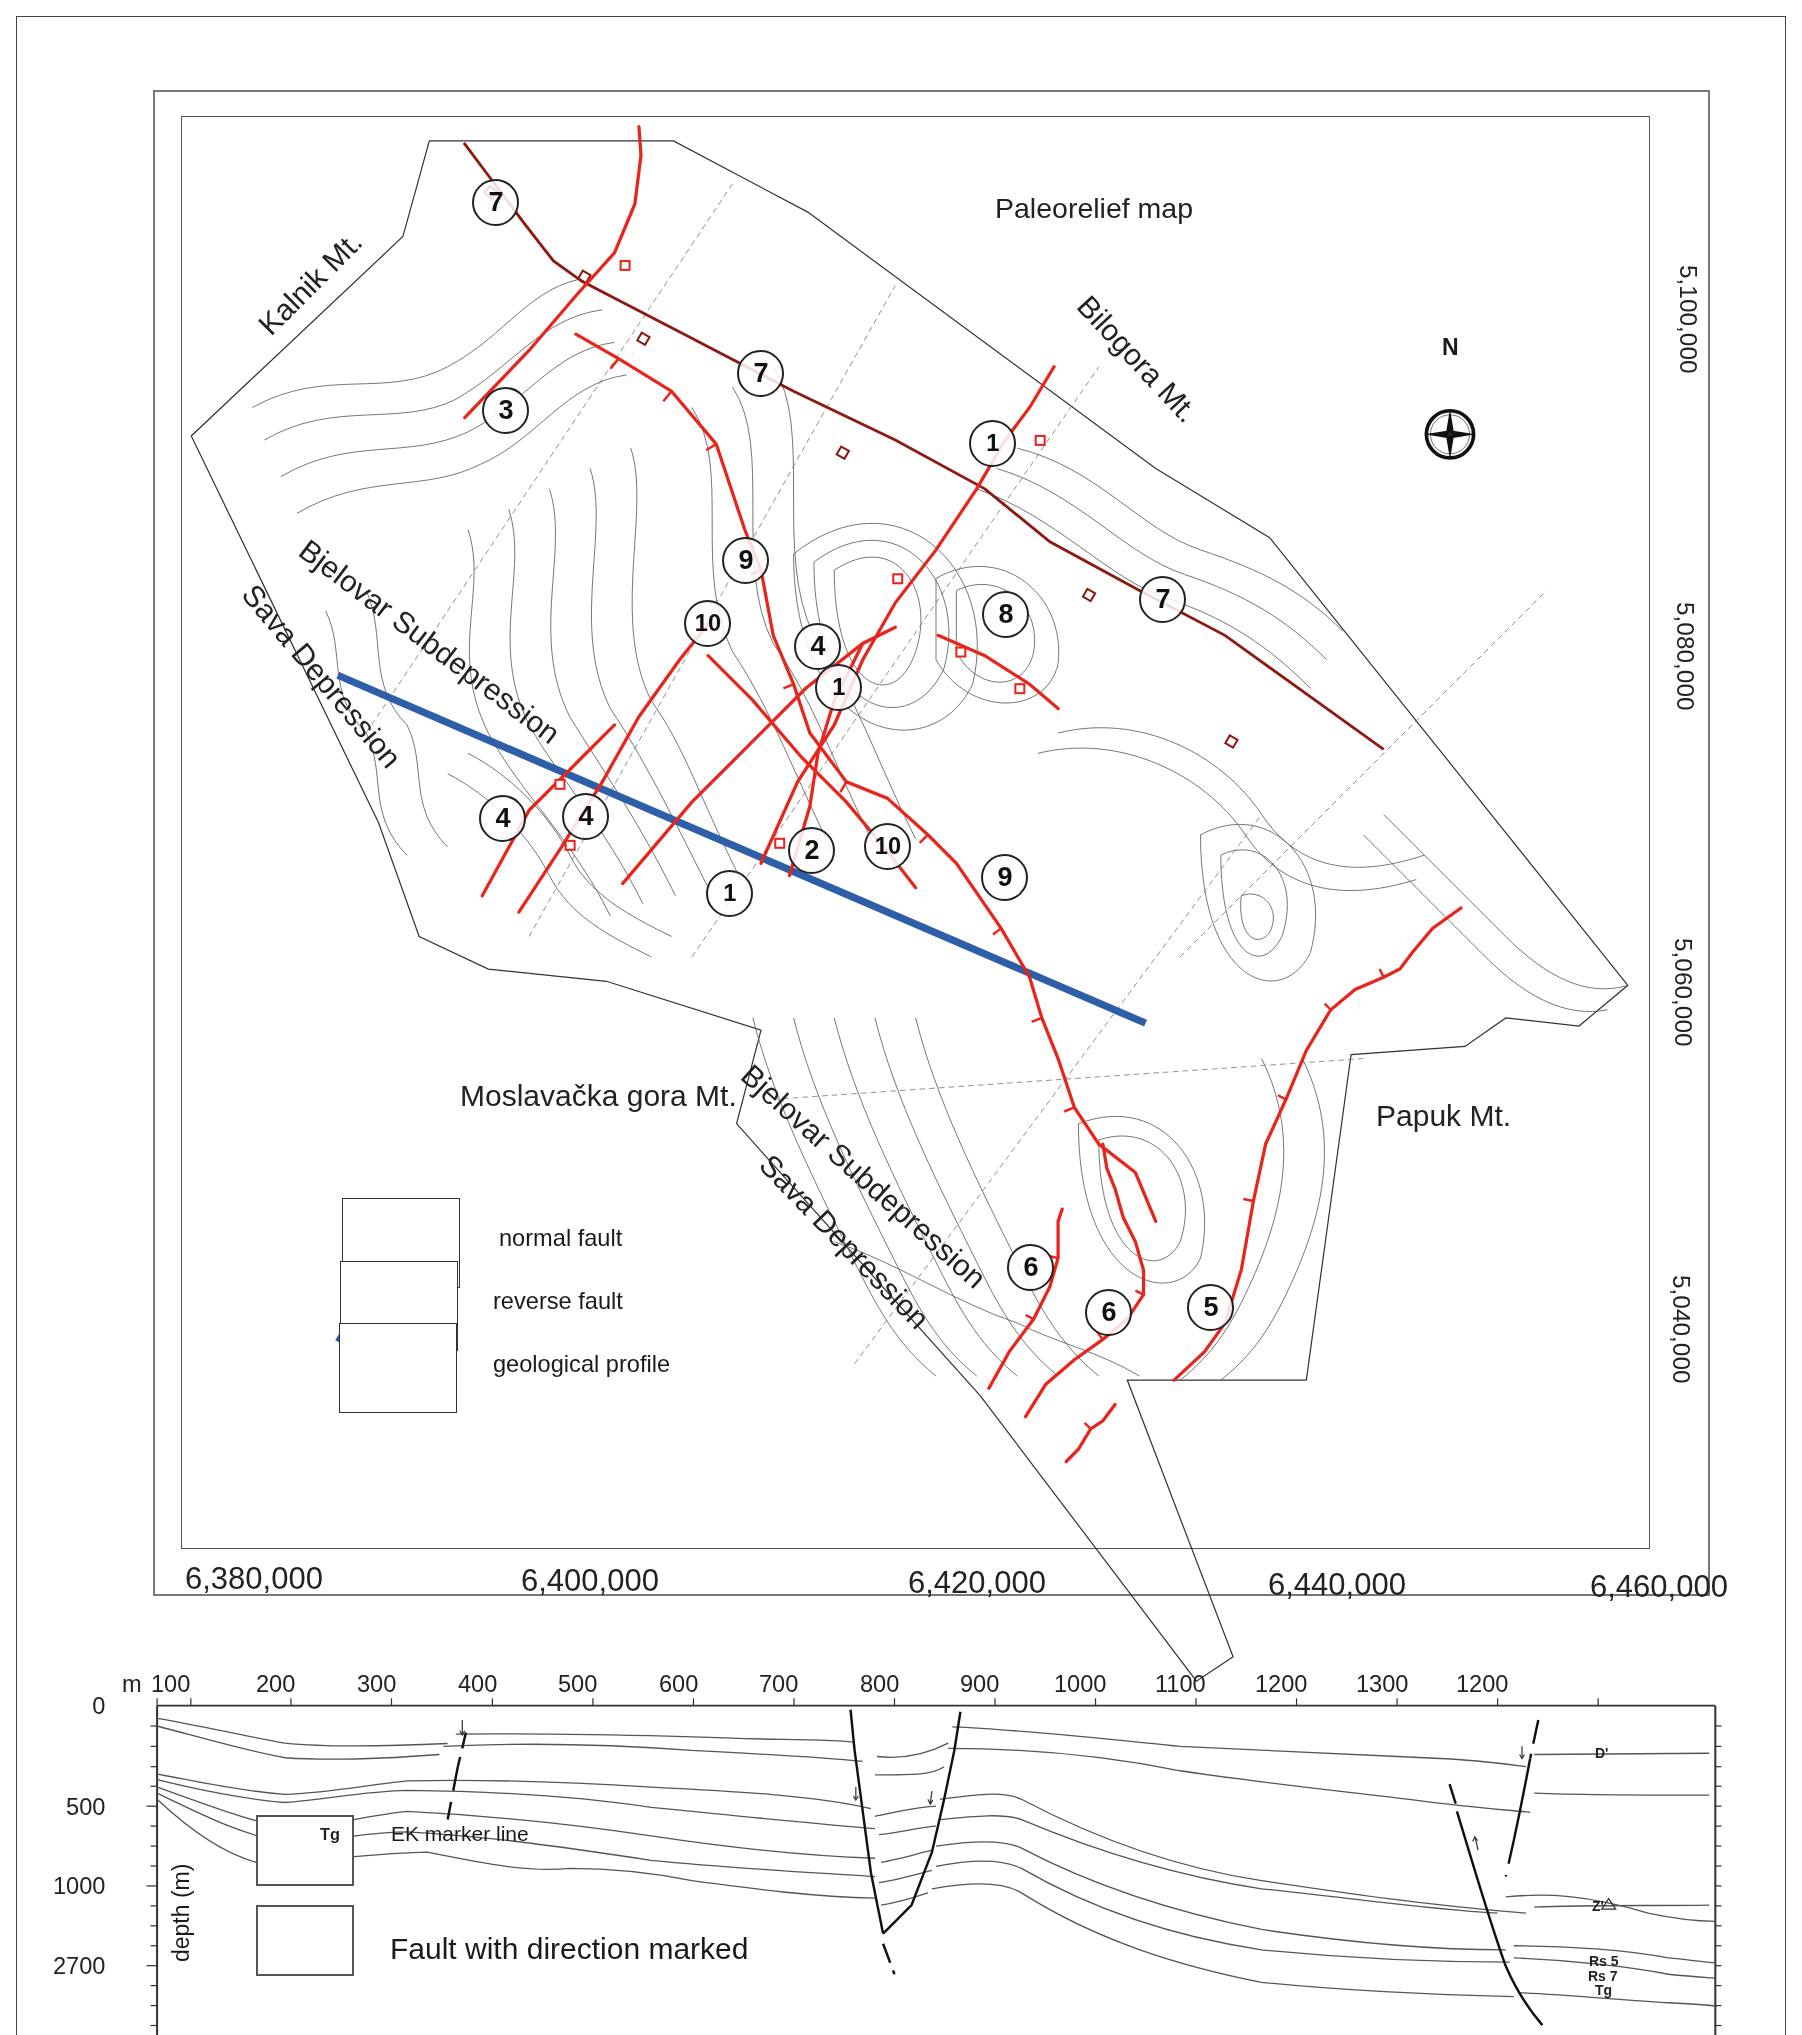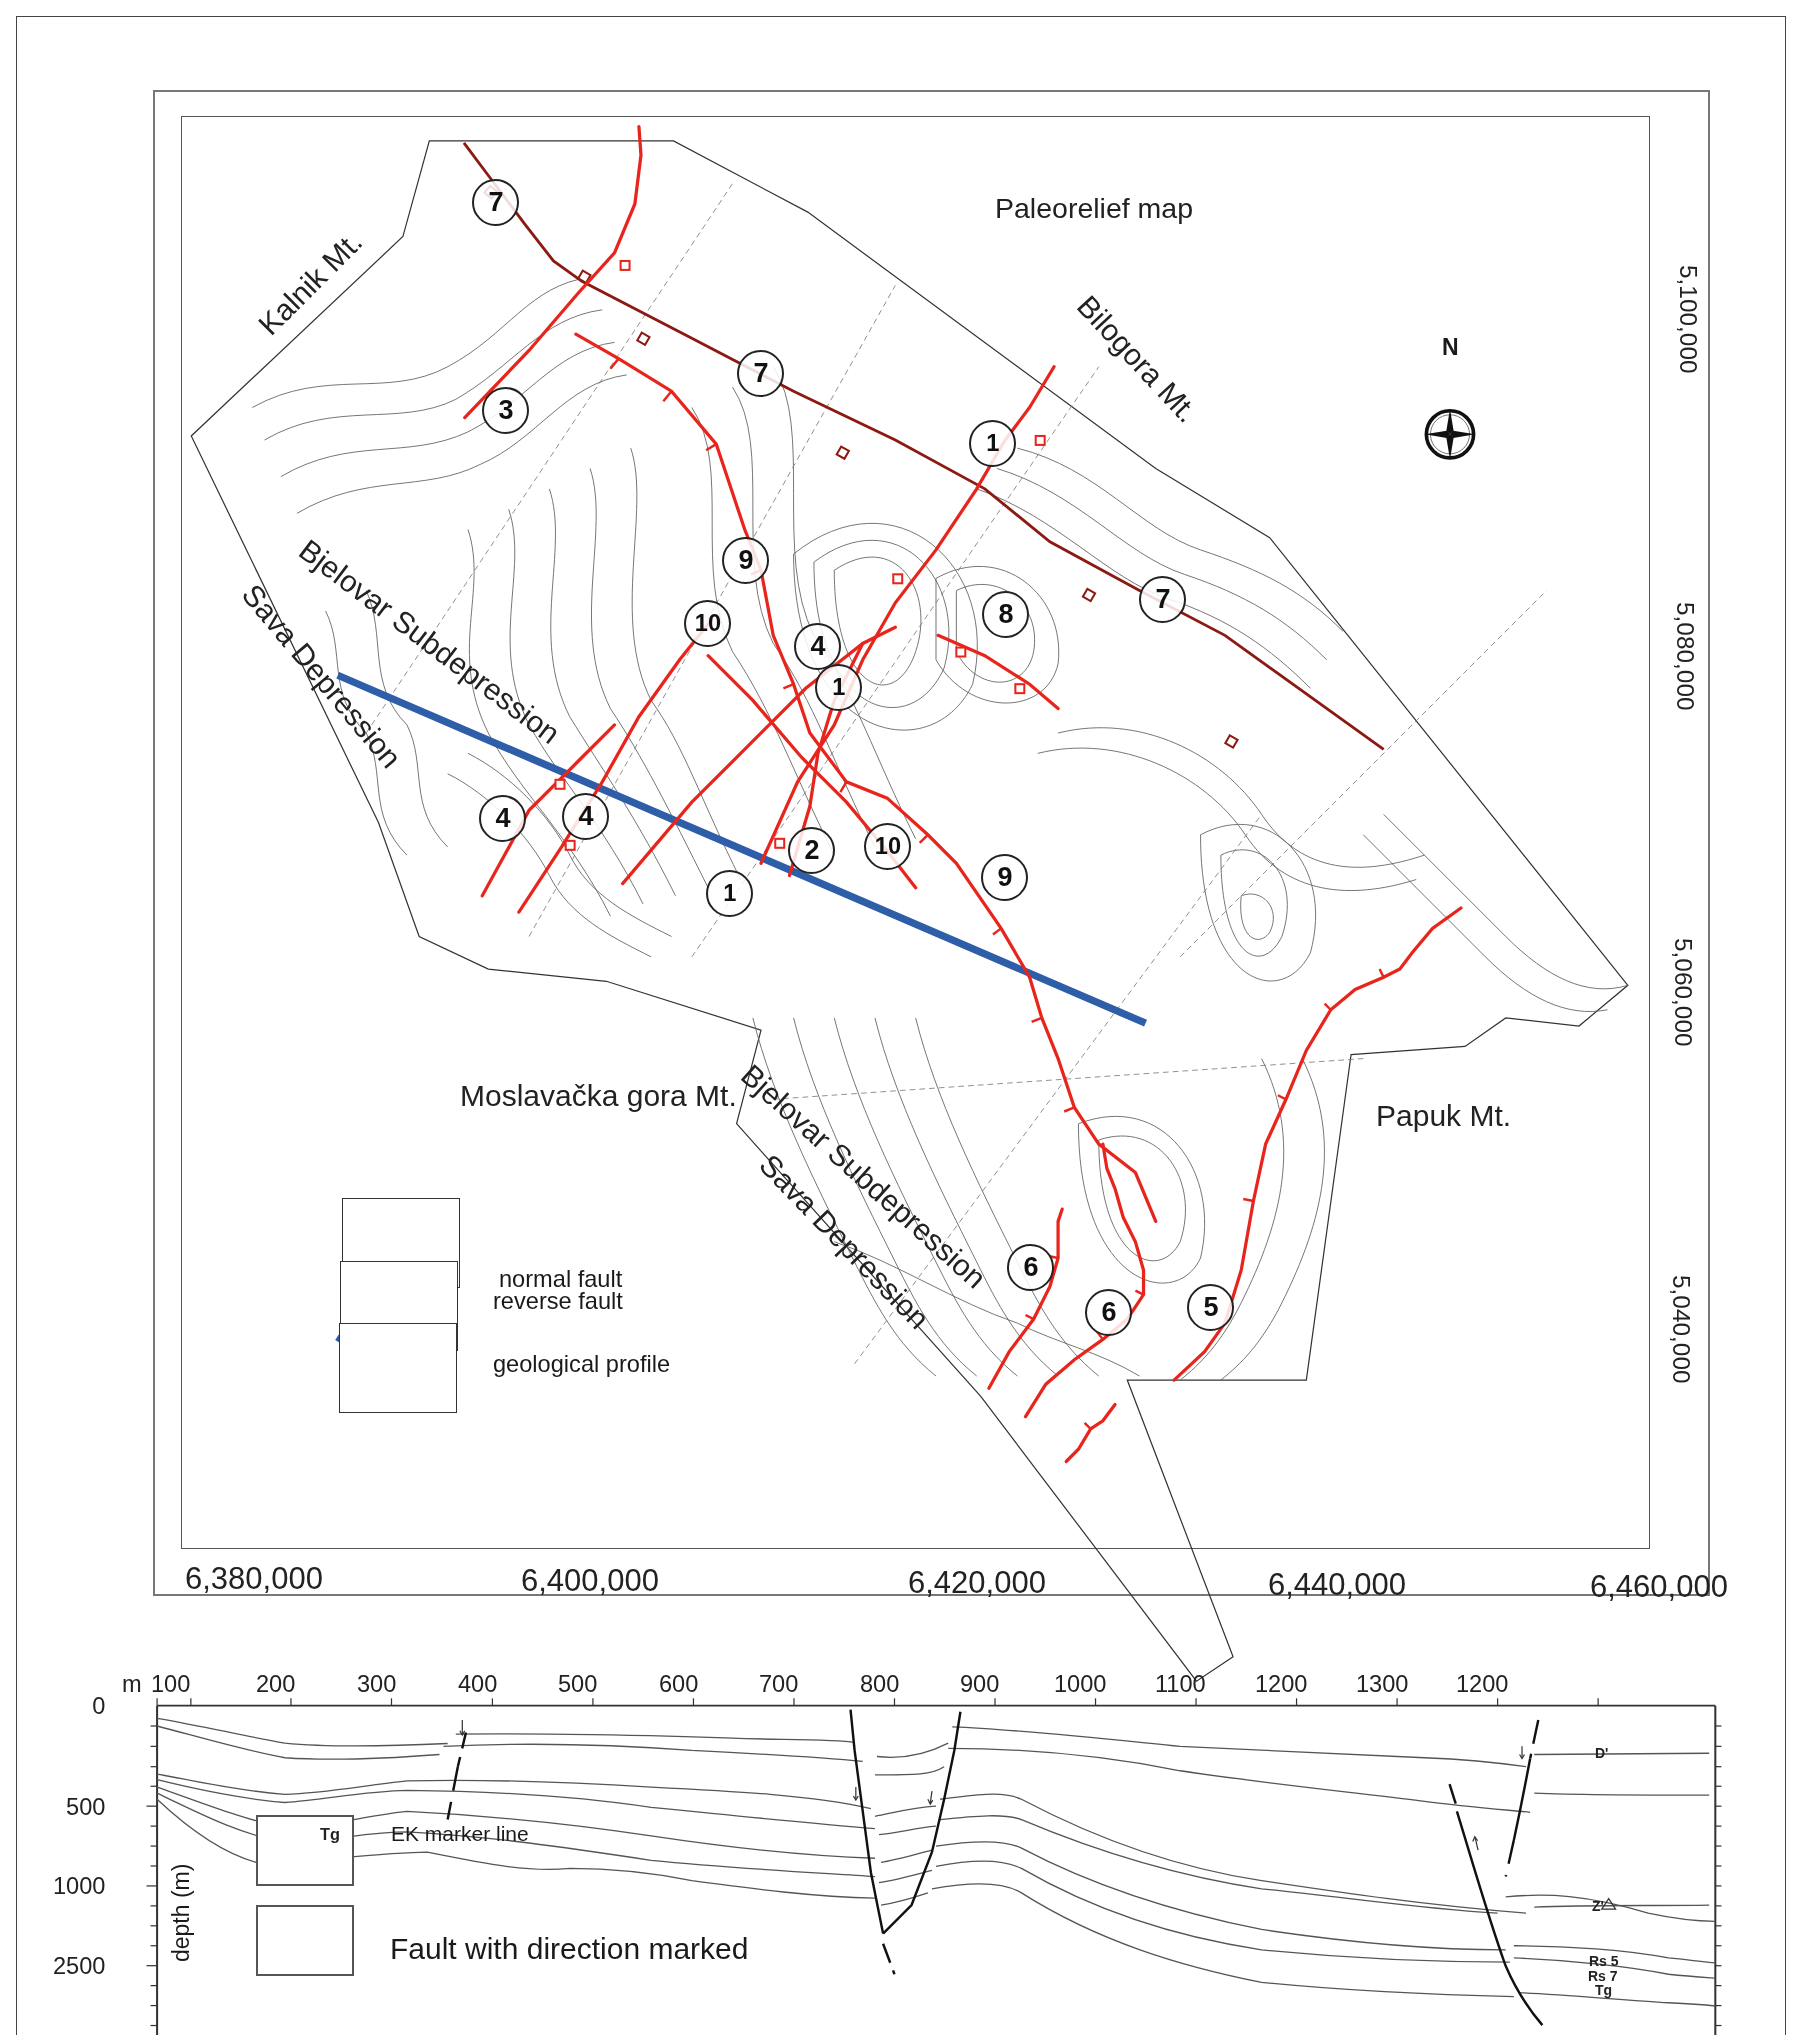--- a/index.html
+++ b/index.html
@@ -214,21 +214,21 @@
 <div class="circ" style="left:586px;top:817px;">4</div>
 <div class="circ" style="left:812px;top:851px;">2</div>
 <div class="circ small" style="left:888px;top:847px;">10</div>
 <div class="circ" style="left:1005px;top:878px;">9</div>
 <div class="circ small" style="left:730px;top:894px;">1</div>
 <div class="circ" style="left:1031px;top:1268px;">6</div>
 <div class="circ" style="left:1109px;top:1313px;">6</div>
 <div class="circ" style="left:1211px;top:1308px;">5</div>
 
 <div class="leg-box" style="left:342px;top:1198px;"></div>
-<div class="lbl leg-text" style="left:499px;top:1225px;margin-top:41px;">normal fault</div>
+<div class="lbl leg-text" style="left:499px;top:1225px;">normal fault</div>
 <div class="leg-box" style="left:340px;top:1261px;"></div>
 <div class="lbl leg-text" style="left:493px;top:1288px;">reverse fault</div>
 <div class="leg-box" style="left:339px;top:1323px;"></div>
 <div class="lbl leg-text" style="left:493px;top:1351px;">geological profile</div>
 
 <div class="lbl xtick" style="left:185px;top:1561px;">6,380,000</div>
 <div class="lbl xtick" style="left:521px;top:1563px;">6,400,000</div>
 <div class="lbl xtick" style="left:908px;top:1565px;">6,420,000</div>
 <div class="lbl xtick" style="left:1268px;top:1567px;">6,440,000</div>
 <div class="lbl xtick" style="left:1590px;top:1569px;">6,460,000</div>
@@ -394,21 +394,21 @@
 <div class="lbl prof-xtick" style="left:960px;top:1671px;">900</div>
 <div class="lbl prof-xtick" style="left:1054px;top:1671px;">1000</div>
 <div class="lbl prof-xtick" style="left:1155px;top:1671px;">1100</div>
 <div class="lbl prof-xtick" style="left:1255px;top:1671px;">1200</div>
 <div class="lbl prof-xtick" style="left:1356px;top:1671px;">1300</div>
 <div class="lbl prof-xtick" style="left:1456px;top:1671px;">1200</div>
 
 <div class="lbl prof-ytick" style="left:24.4px;top:1693px;">0</div>
 <div class="lbl prof-ytick" style="left:24.4px;top:1794px;">500</div>
 <div class="lbl prof-ytick" style="left:24.4px;top:1873px;">1000</div>
-<div class="lbl prof-ytick" style="left:24.4px;top:1953px;">2500</div>
+<div class="lbl prof-ytick" style="left:24.4px;top:1953px;">2700</div>
 <div class="lbl prof-ytick" style="left:24.4px;top:2033px;">2000</div>
 
 <div class="lbl prof-ylabel" style="left:168px;top:1962px;">depth (m)</div>
 
 <div class="lbl marker-lbl" style="left:1595px;top:1745px;">D'</div>
 <div class="lbl marker-lbl" style="left:1592px;top:1898px;">Z'</div>
 <div class="lbl marker-lbl" style="left:1589px;top:1953px;">Rs 5</div>
 <div class="lbl marker-lbl" style="left:1588px;top:1968px;">Rs 7</div>
 <div class="lbl marker-lbl" style="left:1595px;top:1982px;">Tg</div>
 

